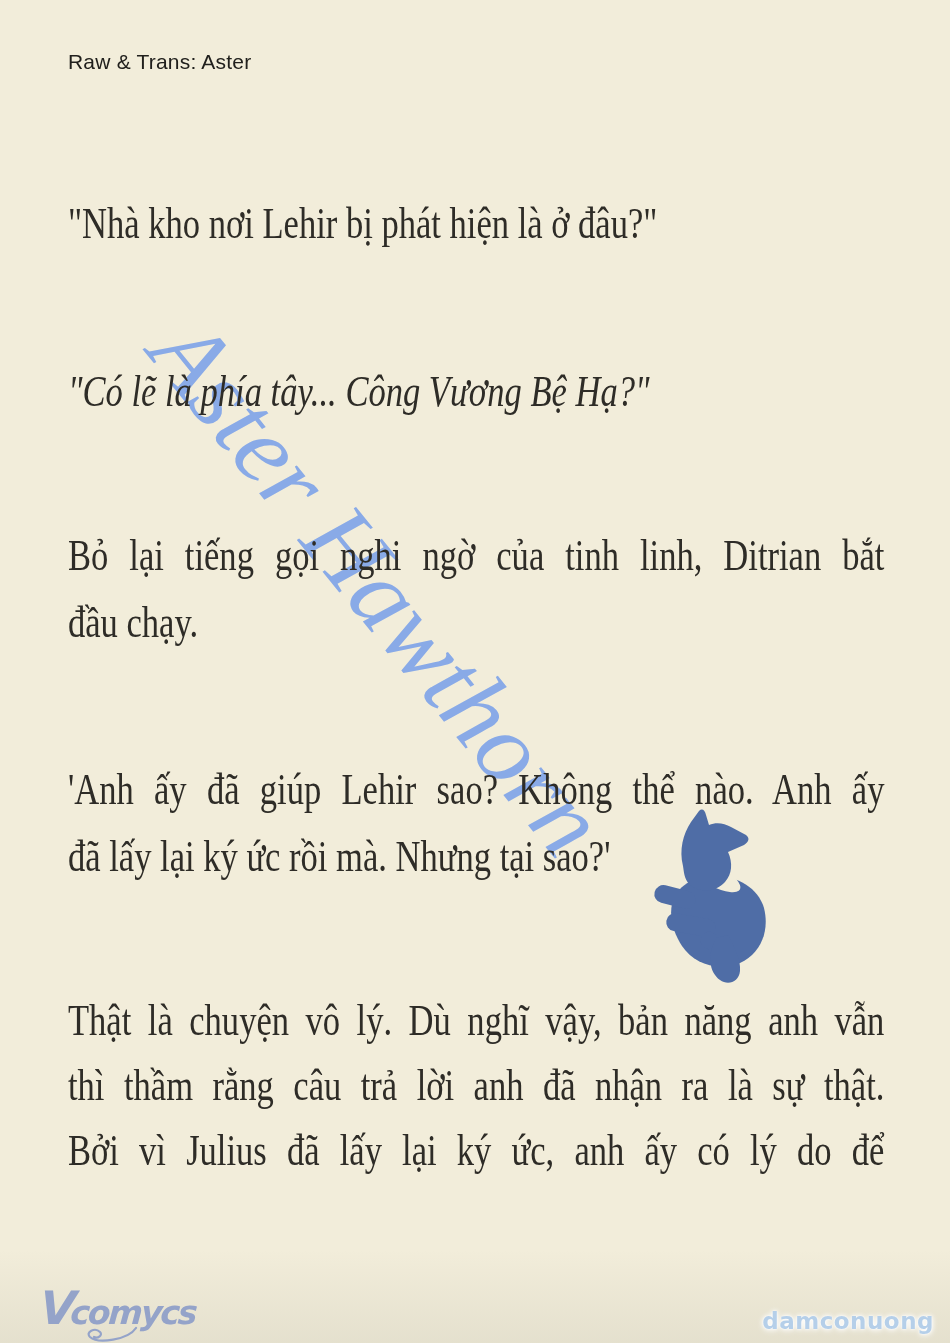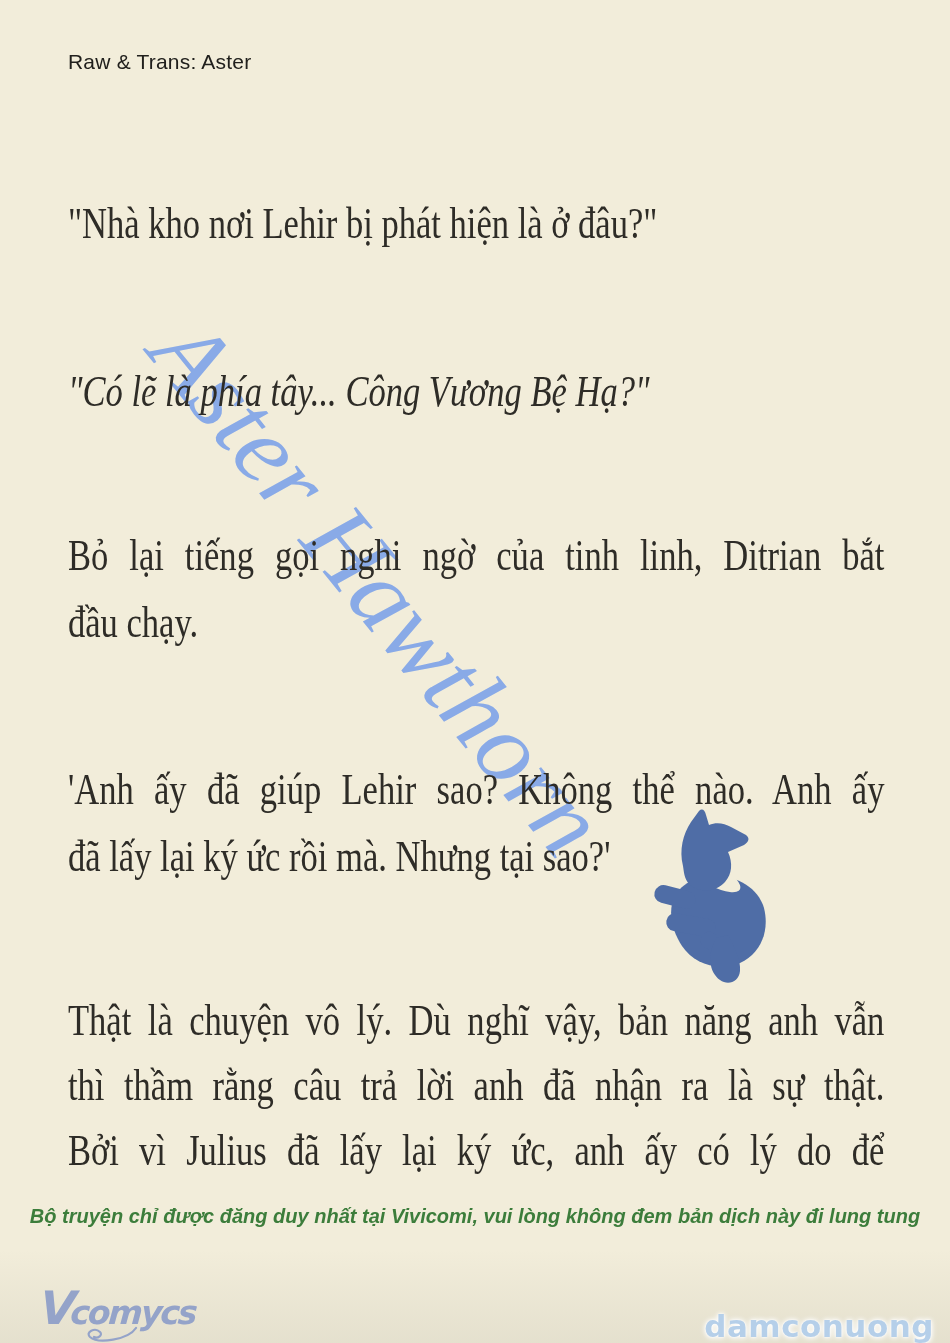--- a/index.html
+++ b/index.html
@@ -56,21 +56,21 @@
   .logo{position:absolute;left:40px;top:1282px;z-index:4;}
   .logo text{
     font-family:"DejaVu Sans","Liberation Sans",sans-serif;
     font-style:italic;font-weight:bold;
     fill:var(--logo,#94a3c9);letter-spacing:-2px;
   }
   .logo .swash{stroke:var(--logo,#94a3c9);fill:none;stroke-width:2.2;stroke-linecap:round;}
   .sitetag{
     position:absolute;right:16px;top:1308px;z-index:4;
     font-family:"DejaVu Sans","Liberation Sans",sans-serif;
-    font-weight:bold;font-size:31px;letter-spacing:0.5px;
+    font-weight:bold;font-size:23px;letter-spacing:0.5px;
     color:var(--tag,#b5cfe9);
     text-shadow:0 0 2px #ffffff,0 0 5px #ffffff,0 1px 7px rgba(255,255,255,0.95);
   }
 </style>
 </head>
 <body>
 
 <div class="page" style="--bg: #f2edda; --watermark: #84a7e8; --ink: #2e2c27; --cat: #4f6da6; --footer-green: #3c7d3b; --logo: #94a3c9; --tag: #b5cfe9;">
 
   <div class="credit">Raw &amp; Trans: Aster</div>
@@ -112,21 +112,20 @@
     <rect class="fur" x="48" y="128" width="34" height="17" rx="8" transform="rotate(28 65 136)"></rect>
 
     <path class="fur" d="M64,130 C55,147 57,164 68,172 C76,178 87,174 88,163 C89,151 82,139 76,127 Z"></path>
 
     <ellipse class="gap" cx="64" cy="69" rx="27" ry="10" transform="rotate(27 64 69)"></ellipse>
 
     <path class="fur" d="M31,58 C27,42 31,26 39,14 L47,3 C50,0 53,2 54,7 L57,17 C64,14 72,15 79,19 L94,27 C98,30 97,34 92,37 L76,44 C81,55 80,66 73,74 C63,85 46,85 37,76 C32,70 32,64 31,58 Z"></path>
   </svg>
 
   <div class="footer">
-    <div class="f1">Bộ truyện chỉ được đăng duy nhất tại Vivicomi, vui lòng không đem bản dịch này đi lung tung</div>
   </div>
 
   <svg class="logo" width="215" height="62" viewBox="0 0 215 62">
     <text x="2" y="42" transform="skewX(-4)"><tspan font-size="46">V</tspan><tspan font-size="33" dx="-3">comycs</tspan></text>
     <path class="swash" d="M96,46 C88,58 58,62 50,55 C45,50 55,45 60,50 C63,53 58,57 54,55"></path>
   </svg>
 
   <div class="sitetag">damconuong</div>
 
 </div>

